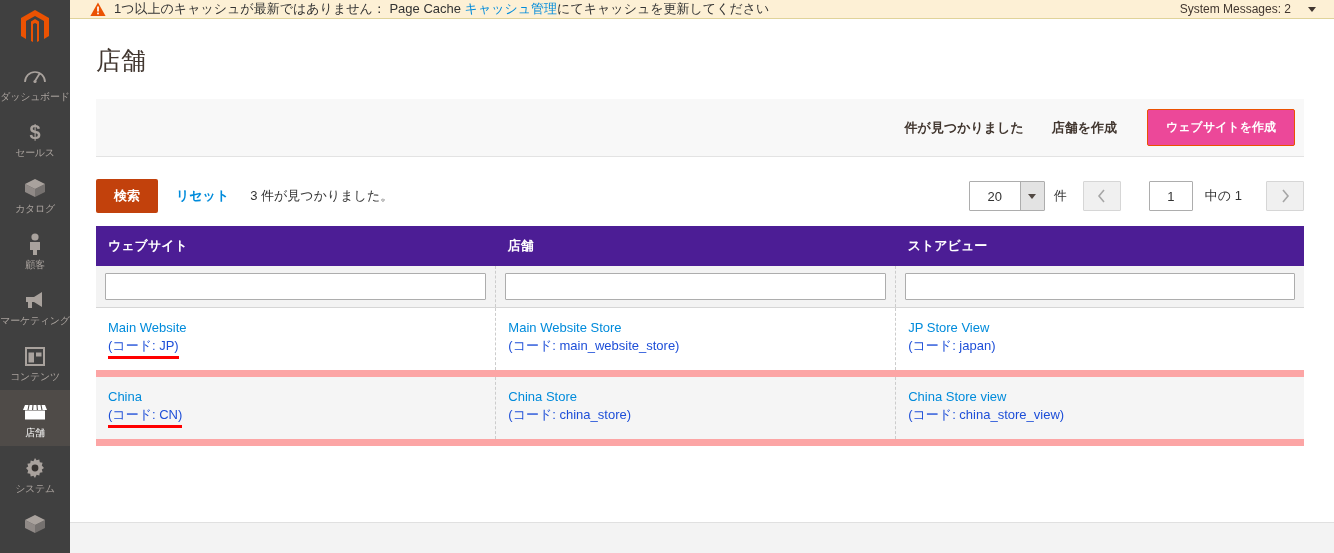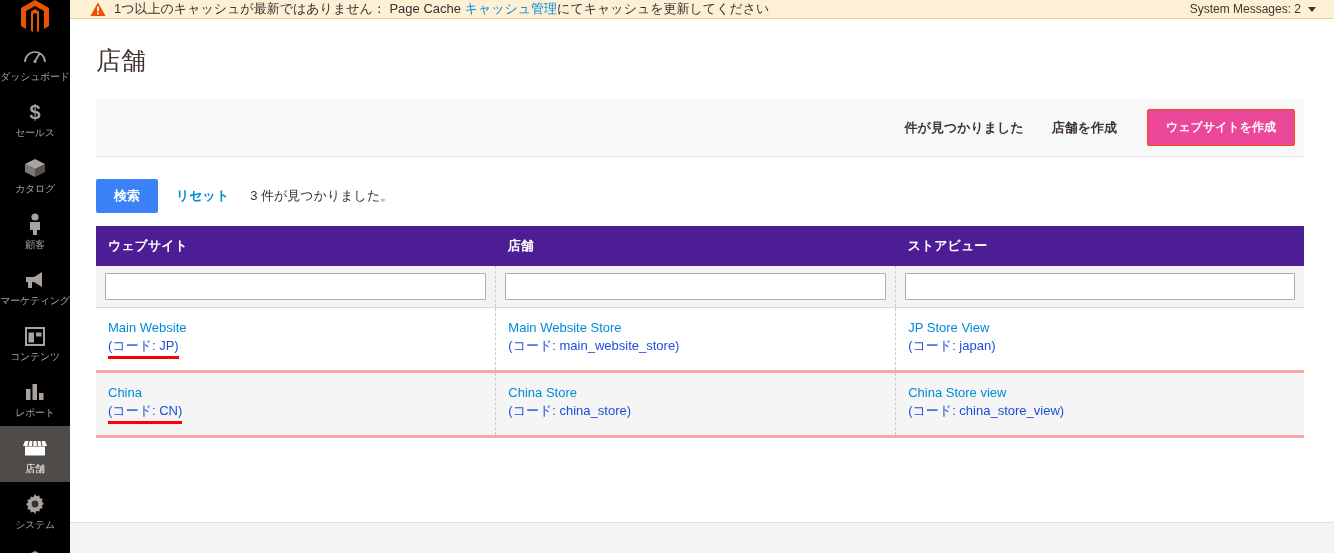--- a/index.html
+++ b/index.html
@@ -9,21 +9,21 @@
     overflow: hidden;
     background: #ffffff;
     font-family: "Liberation Sans", "DejaVu Sans", sans-serif;
   }
 
   .app { position: relative; width: 1334px; height: 553px; display: flex; }
 
   
   .sidebar {
     width: 70px; height: 553px;
-    background: #000000;
+    background: #404040;
     flex: 0 0 70px;
     display: flex; flex-direction: column;
     align-items: center;
   }
   .logo-wrap {
     width: 70px; height: 54px;
     display: flex; align-items: center; justify-content: center;
   }
   .logo-hex { display:block; }
 
@@ -66,21 +66,21 @@
   }
   .notif-left { display:flex; align-items:center; flex: 1 1 auto; }
   .warn-icon { margin-right: 8px; display:flex; align-items:center; }
   .notif-text {
     font-size: 13px; color: #333333;
     white-space: nowrap;
   }
   .notif-text a { color: #008bdb; text-decoration: none; }
   .sysmsg {
     font-size: 12px; color: #41362f;
-    display: flex; align-items: center; gap: 7px;
+    display: flex; align-items: center; gap: 17px;
     cursor: pointer; white-space: nowrap;
     padding-right: 6px;
   }
   .caret-down {
     width: 0; height: 0;
     border-left: 4px solid transparent;
     border-right: 4px solid transparent;
     border-top: 5px solid #41362f;
   }
 
@@ -116,21 +116,21 @@
     font-family: inherit;
   }
 
   
   .grid-top {
     margin: 22px 30px 0 26px;
     height: 34px;
     display: flex; align-items: center;
   }
   .search-btn {
-    background: #3b82f6; color: #ffffff;
+    background: #c2410c; color: #ffffff;
     font-size: 13px; font-weight: bold;
     border: none; border-radius: 2px;
     padding: 8px 18px; cursor: pointer;
     font-family: inherit;
   }
   .reset-link {
     color: #008bdb; font-size: 13px; font-weight: bold;
     margin-left: 18px; cursor: pointer; text-decoration: none;
   }
   .found-text {
@@ -194,21 +194,21 @@
     border: 1px solid #adadad; border-radius: 1px;
     background: #ffffff;
     font-size: 13px; padding: 0 6px;
     font-family: inherit;
     color:#333;
   }
   tr.data-row td {
     padding: 10px 12px 11px 12px;
     vertical-align: top;
     border-right: 1px dashed #cccccc;
-    border-bottom: 3px solid #fca5a5;
+    border-bottom: 7px solid #fca5a5;
     background: #ffffff;
   }
   tr.data-row td:last-child { border-right: none; }
   tr.data-row.alt td { background: #f5f5f5; }
   .cell-link {
     color: #008bdb; font-size: 13px;
     text-decoration: none; display: inline-block;
     line-height: 17px; cursor: pointer;
   }
   .cell-code {
@@ -289,30 +289,20 @@
         </div>
         <div class="nav-item">
           <span class="nav-icon">
             <svg width="20" height="19" viewBox="0 0 20 19">
               <rect x="1" y="1" width="18" height="17" fill="none" stroke="currentColor" stroke-width="2"></rect>
               <rect x="3.5" y="5.5" width="5.5" height="10" fill="currentColor"></rect>
               <rect x="11" y="5.5" width="5.5" height="4" fill="currentColor"></rect>
             </svg>
           </span>
           <span class="nav-label">コンテンツ</span>
-        </div>
-        <div class="nav-item">
-          <span class="nav-icon">
-            <svg width="20" height="18" viewBox="0 0 20 18">
-              <rect x="1" y="6" width="4.5" height="11" fill="currentColor"></rect>
-              <rect x="7.5" y="1" width="4.5" height="16" fill="currentColor"></rect>
-              <rect x="14" y="10" width="4.5" height="7" fill="currentColor"></rect>
-            </svg>
-          </span>
-          <span class="nav-label">レポート</span>
         </div>
         <div class="nav-item active">
           <span class="nav-icon">
             <svg width="24" height="18" viewBox="0 0 24 18">
               <path d="M2 2h20l2 5H0z" fill="currentColor"></path>
               <rect x="2" y="7.5" width="20" height="9" fill="currentColor"></rect>
               <g stroke="#4f4b48" stroke-width="1.1">
                 <line x1="6" y1="2" x2="5" y2="7"></line>
                 <line x1="10" y1="2" x2="9.6" y2="7"></line>
                 <line x1="14" y1="2" x2="14.4" y2="7"></line>
@@ -368,20 +358,41 @@
       <button class="btn-secondary">件が見つかりました</button>
       <button class="btn-secondary">店舗を作成</button>
       <button class="btn-primary">ウェブサイトを作成</button>
     </div>
 
     <div class="grid-top">
       <button class="search-btn">検索</button>
       <a class="reset-link" href="#">リセット</a>
       <span class="found-text">3 件が見つかりました。</span>
 
+      <div class="pager">
+        <div class="select-wrap">
+          <span class="select-val">20</span>
+          <span class="select-arrow">
+              <span class="caret-down"></span>
+            </span>
+        </div>
+        <span class="pager-unit">件</span>
+        <div class="pg-arrow">
+          <svg width="9" height="14" viewBox="0 0 9 14">
+            <polyline points="7,1 2,7 7,13" fill="none" stroke="#a6a6a6" stroke-width="1.6"></polyline>
+          </svg>
+        </div>
+        <div class="pg-input">1</div>
+        <span class="pg-of">中の 1</span>
+        <div class="pg-arrow">
+          <svg width="9" height="14" viewBox="0 0 9 14">
+            <polyline points="2,1 7,7 2,13" fill="none" stroke="#a6a6a6" stroke-width="1.6"></polyline>
+          </svg>
+        </div>
+      </div>
     </div>
 
     <div class="grid-wrap">
       <table class="grid">
         <thead>
           <tr>
             <th class="c1">ウェブサイト</th>
             <th class="c2">店舗</th>
             <th class="c3">ストアビュー</th>
           </tr>

